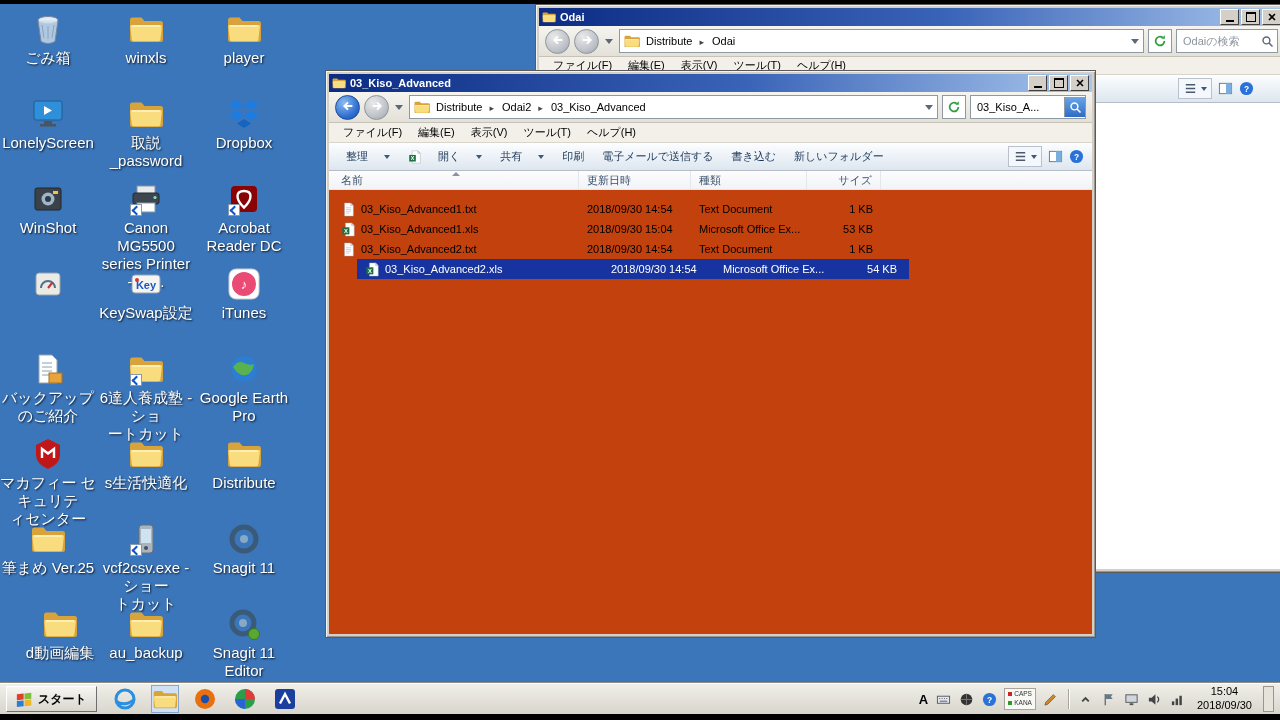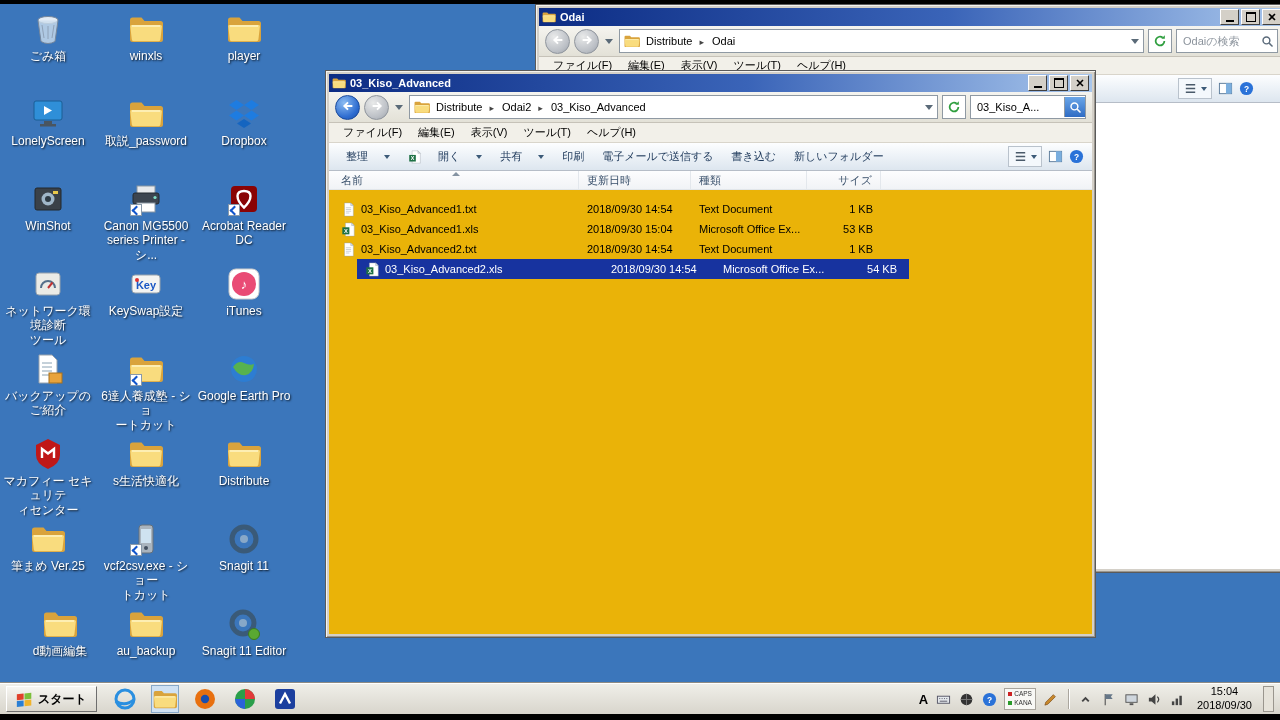--- a/index.html
+++ b/index.html
@@ -4,21 +4,21 @@
 <style>
   html,body{margin:0;padding:0;background:#000;}
   .screen{position:relative;width:1280px;height:720px;background:#000;overflow:hidden;
           font-family:"Liberation Sans",sans-serif;font-size:11px;color:#000;}
   .desktop{position:absolute;left:0;top:4px;width:1280px;height:710px;background:var(--desk,#3b76bb);}
 
   
   .dicon{position:absolute;width:96px;text-align:center;cursor:default;}
   .dicon .img{width:34px;height:34px;margin:0 auto 3px;position:relative;}
   .dicon .img svg{width:100%;height:100%;display:block;}
-  .dicon .lbl{color:#fff;font-size:12px;line-height:1.2;white-space:pre-line;
+  .dicon .lbl{color:#fff;font-size:15px;line-height:1.2;white-space:pre-line;
               text-shadow:1px 1px 2px rgba(0,0,0,.85);}
   .sc{position:absolute;left:1px;bottom:0;width:10px;height:10px;background:#fff;border:1px solid #8899aa;}
   .sc:after{content:"";position:absolute;left:2px;top:2px;width:5px;height:5px;
             border-left:2px solid #1155cc;border-bottom:2px solid #1155cc;transform:rotate(45deg);}
 
   
   .win{position:absolute;background:#d4d0c8;border:1px solid #5a5a5a;padding:3px;
        box-shadow:inset 1px 1px 0 #f4f3ef, inset -1px -1px 0 #9a968e;display:flex;flex-direction:column;}
   .titlebar{height:18px;flex:0 0 18px;display:flex;align-items:center;padding:0 3px;gap:4px;
             background:linear-gradient(90deg,#0c2c84,#3a64b8 55%,#a8c6ec);color:#fff;font-weight:bold;}
@@ -72,21 +72,21 @@
   .cmdbtn{display:flex;align-items:center;gap:16px;padding:3px 9px;color:#1e395b;white-space:nowrap;}
   .cmdbtn .cicon{width:14px;height:14px;}
   .cmdbtn .cicon svg{width:100%;height:100%;display:block;}
   .dd{width:0;height:0;border-left:3.5px solid transparent;border-right:3.5px solid transparent;
       border-top:4px solid #3c5a78;}
   .cmdright{margin-left:auto;display:flex;align-items:center;gap:6px;}
   .viewseg{display:flex;align-items:center;gap:3px;padding:2px 4px;border:1px solid #b9c2cc;background:#f4f8fc;}
   .miniicon{width:15px;height:15px;}
   .miniicon svg{width:100%;height:100%;display:block;}
 
-  .listwrap{flex:1;background:#eab308;display:flex;flex-direction:column;overflow:hidden;}
+  .listwrap{flex:1;background:#c2410c;display:flex;flex-direction:column;overflow:hidden;}
   .hdrrow{flex:0 0 18px;display:flex;padding-left:4px;background:linear-gradient(#fdfdfe,#f1f3f6);
           border-bottom:1px solid #e2e6ea;color:#39506b;}
   .hdr{position:relative;display:flex;align-items:center;padding:0 8px;border-right:1px solid #e3e7ec;
        box-sizing:border-box;}
   .sortcaret{position:absolute;top:1px;left:50%;margin-left:-4px;width:0;height:0;
              border-left:4px solid transparent;border-right:4px solid transparent;border-bottom:4px solid #8593a2;}
   .col0{width:246px;} .col1{width:112px;} .col2{width:116px;}
   .col3{width:74px;justify-content:flex-end;text-align:right;}
   .colfill{flex:1;border-right:none;}
   .listbody{flex:1;padding:9px 0 0 4px;}
@@ -225,22 +225,20 @@
           <div class="lbl">Acrobat Reader DC</div>
         </div>
         <div class="dicon" style="left:0px;top:263px">
           <div class="img">
             <svg viewBox="0 0 34 34">
               <rect x="5" y="6" width="24" height="22" rx="3" fill="#ebebe6" stroke="#98a2ac"></rect>
               <path d="M10 21 a7 7 0 0 1 14 0" fill="none" stroke="#55708a" stroke-width="2"></path>
               <path d="M17 21 l4.5-5.5" stroke="#c23333" stroke-width="2"></path>
             </svg>
           </div>
-          <div class="lbl">ネットワーク環境診断
-ツール</div>
         </div>
         <div class="dicon" style="left:98px;top:263px">
           <div class="img">
             <svg viewBox="0 0 34 34">
               <rect x="3" y="8" width="28" height="18" rx="3" fill="#f4f4f2" stroke="#98a2ac"></rect>
               <text x="17" y="21.5" text-anchor="middle" font-size="11" font-weight="bold" fill="#1a56c4">Key</text>
               <circle cx="8" cy="13" r="2" fill="#dd3333"></circle>
             </svg>
           </div>
           <div class="lbl">KeySwap設定</div>

